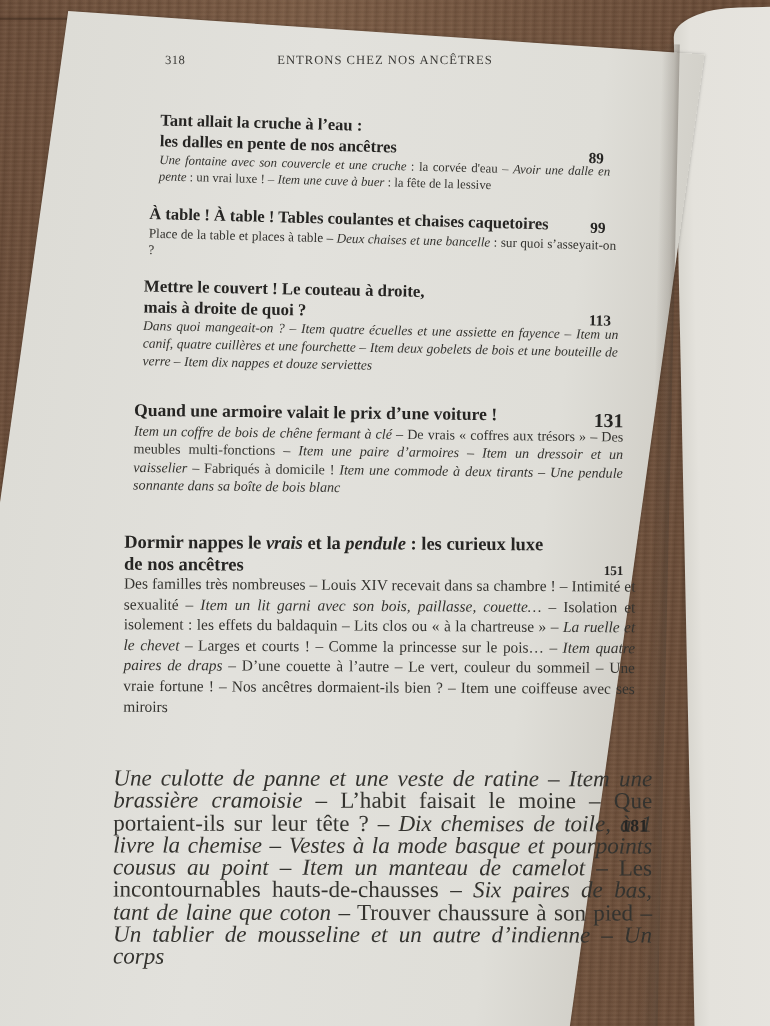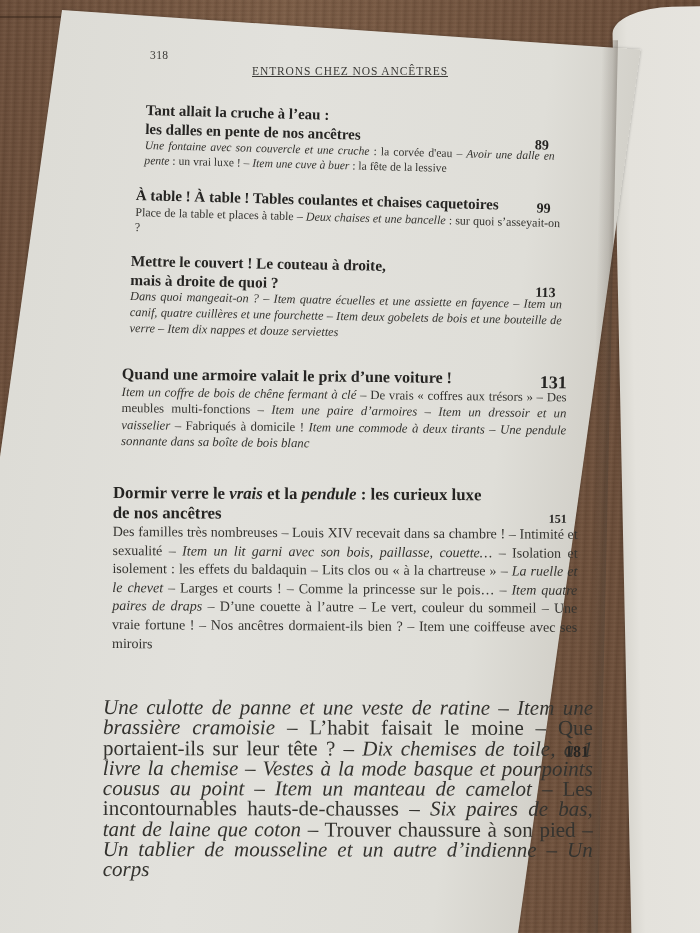--- a/index.html
+++ b/index.html
@@ -78,23 +78,22 @@
       color: #3a3936;
     }
     .running-head .folio {
       position: absolute;
       left: 0;
       top: 0;
     }
     .running-head .title {
       position: absolute;
       left: 102px;
-      top: 16px;
+      top: 0;
       letter-spacing: 0.9px;
-      text-decoration: underline;
     }
     .entry {
       position: absolute;
       width: 440px;
     }
     .entry .heading {
       font-weight: bold;
       font-size: 15px;
       line-height: 18.5px;
       color: #262523;
@@ -188,21 +187,21 @@
   <div class="entry e4">
     <div class="heading">
       <div>Quand une armoire valait le prix d’une voiture !</div>
     </div>
     <span class="page-num">131</span>
     <div class="desc"><i>Item un coffre de bois de chêne fermant à clé</i><span> – De vrais « coffres aux trésors » – Des meubles multi-fonctions – </span><i>Item une paire d’armoires – Item un dressoir et un vaisselier</i><span> – Fabriqués à domicile ! </span><i>Item une commode à deux tirants – Une pendule sonnante dans sa boîte de bois blanc</i></div>
   </div>
 
   <div class="entry e5">
     <div class="heading">
-      <div><span>Dormir verre le </span><i class="hl-italic">vrais</i><span> et la </span><i class="hl-italic">pendule</i><span> : les curieux luxe</span></div>
+      <div><span>Dormir nappes le </span><i class="hl-italic">vrais</i><span> et la </span><i class="hl-italic">pendule</i><span> : les curieux luxe</span></div>
       <div>de nos ancêtres</div>
     </div>
     <span class="page-num">151</span>
     <div class="desc"><span>Des familles très nombreuses – Louis XIV recevait dans sa chambre ! – Intimité et sexualité – </span><i>Item un lit garni avec son bois, paillasse, couette…</i><span> – Isolation et isolement : les effets du baldaquin – Lits clos ou « à la chartreuse » – </span><i>La ruelle et le chevet</i><span> – Larges et courts ! – Comme la princesse sur le pois… – </span><i>Item quatre paires de draps</i><span> – D’une couette à l’autre – Le vert, couleur du sommeil – Une vraie fortune ! – Nos ancêtres dormaient-ils bien ? – Item une coiffeuse avec ses miroirs</span></div>
   </div>
 
   <div class="entry e6">
     <span class="page-num">181</span>
     <div class="desc"><i>Une culotte de panne et une veste de ratine – Item une brassière cramoisie</i><span> – L’habit faisait le moine – Que portaient-ils sur leur tête ? – </span><i>Dix chemises de toile, à 1 livre la chemise – Vestes à la mode basque et pourpoints cousus au point – Item un manteau de camelot</i><span> – Les incontournables hauts-de-chausses – </span><i>Six paires de bas, tant de laine que coton</i><span> – Trouver chaussure à son pied – </span><i>Un tablier de mousseline et un autre d’indienne – Un corps</i></div>
   </div>

